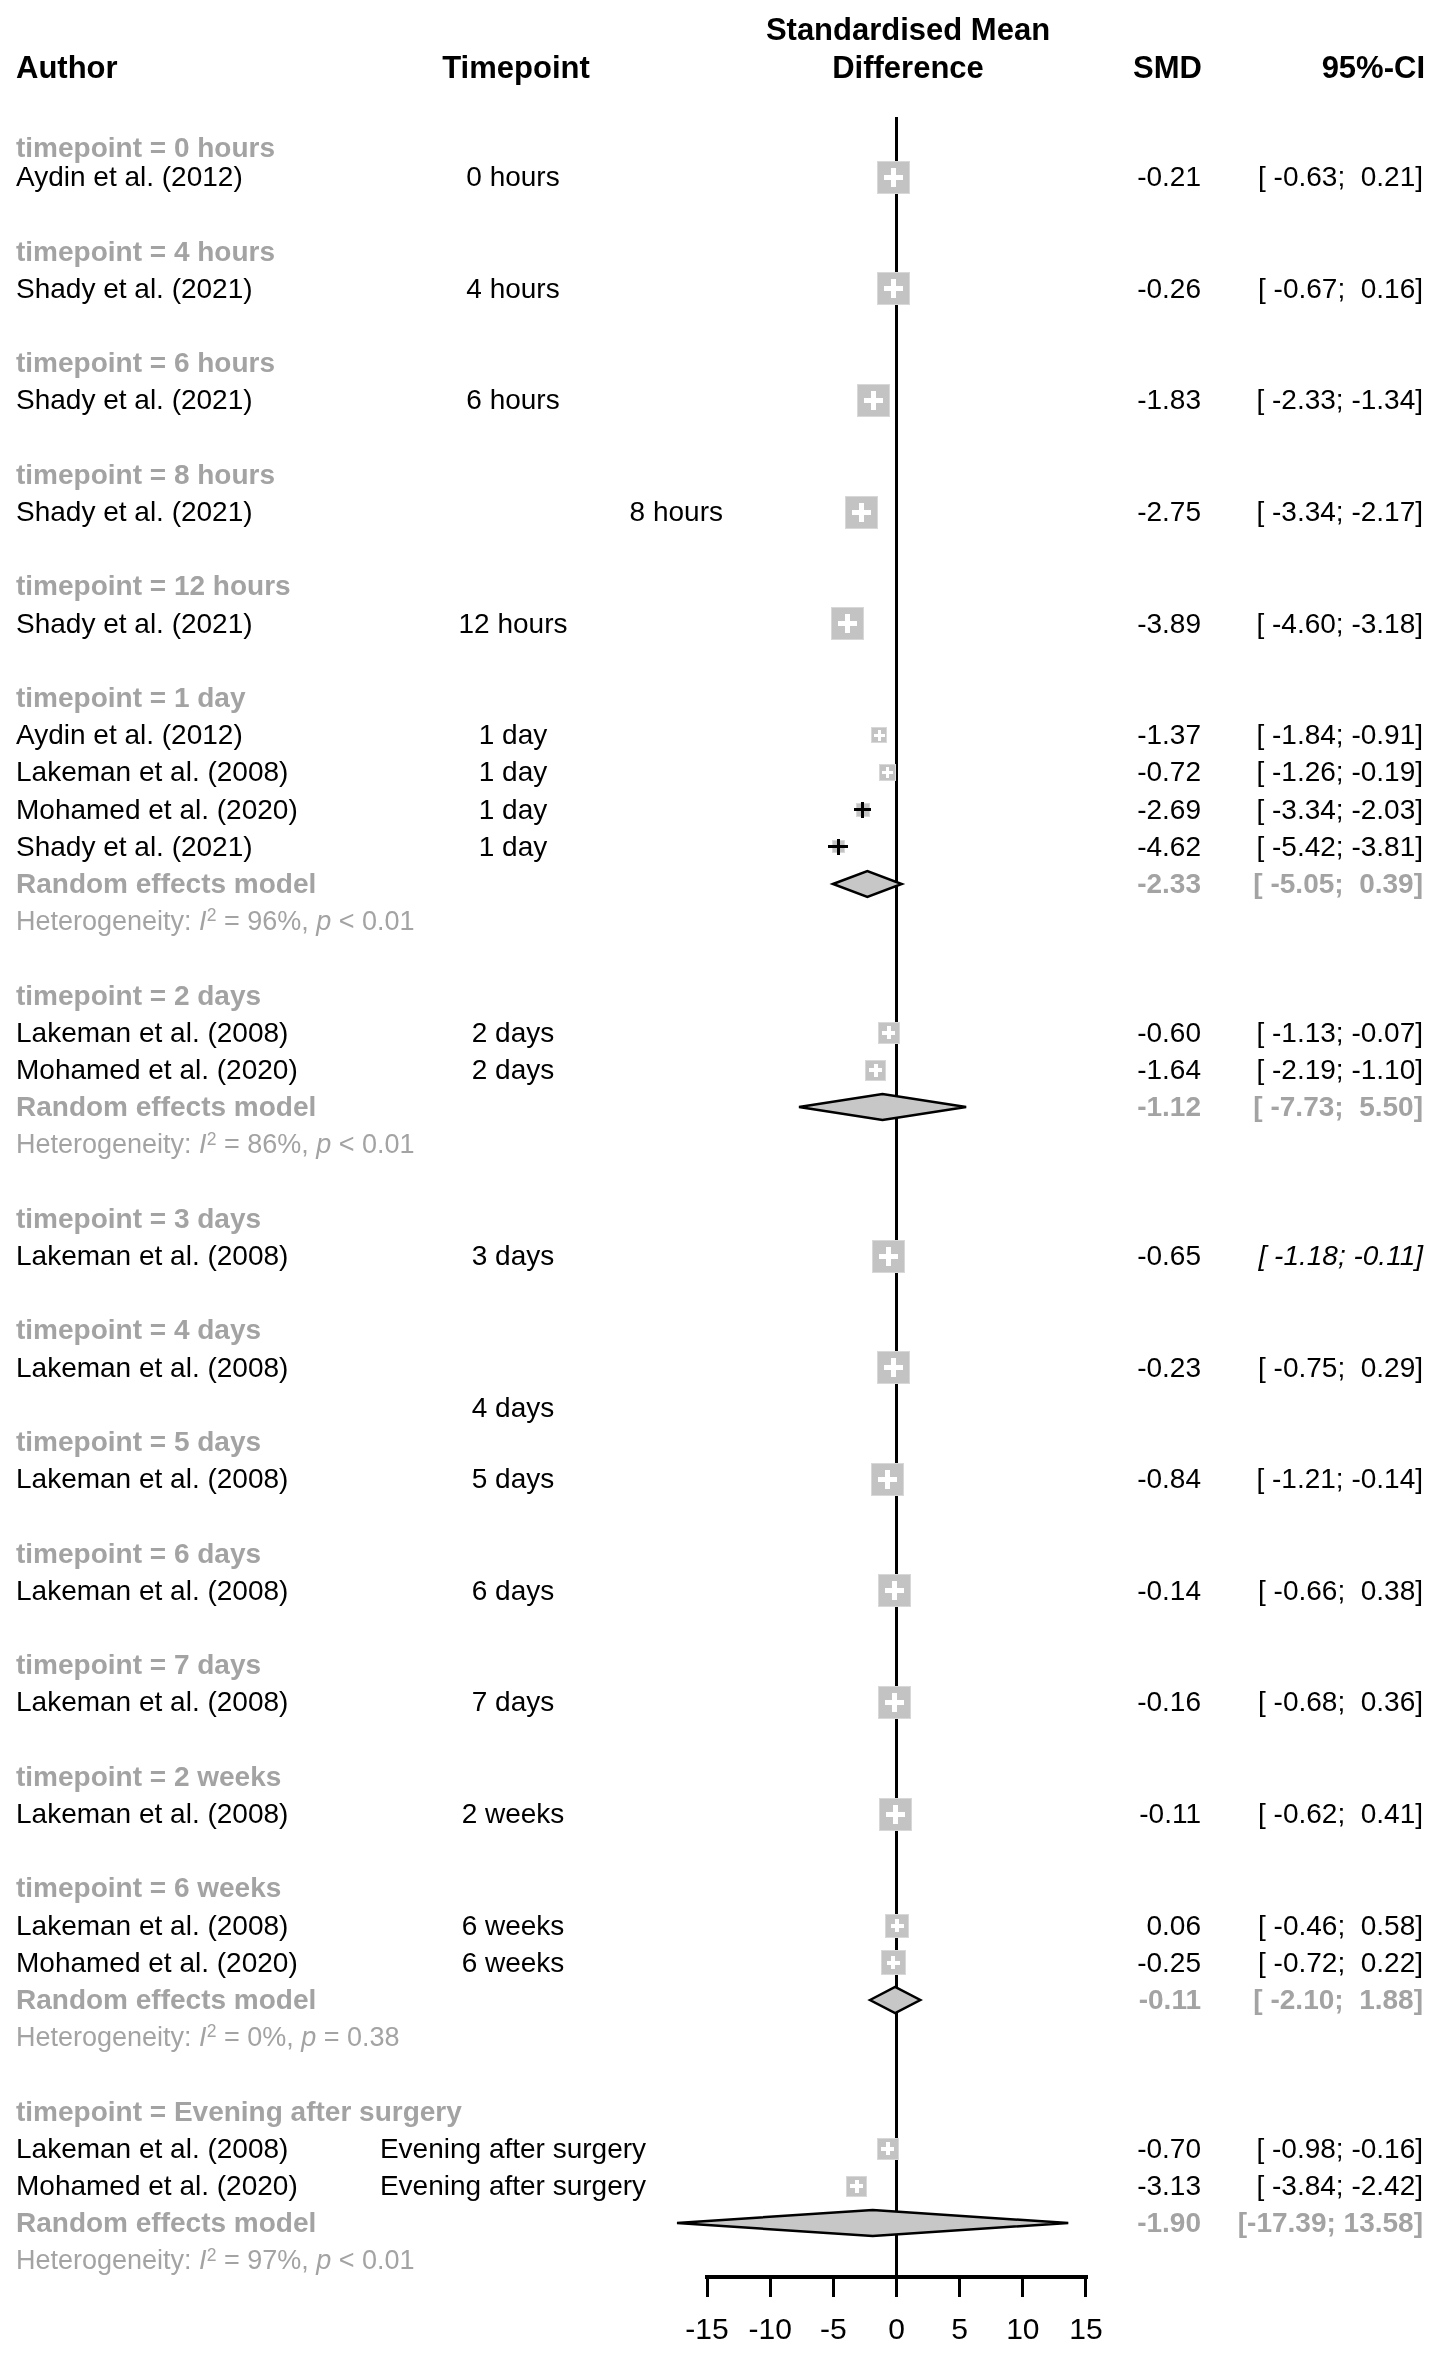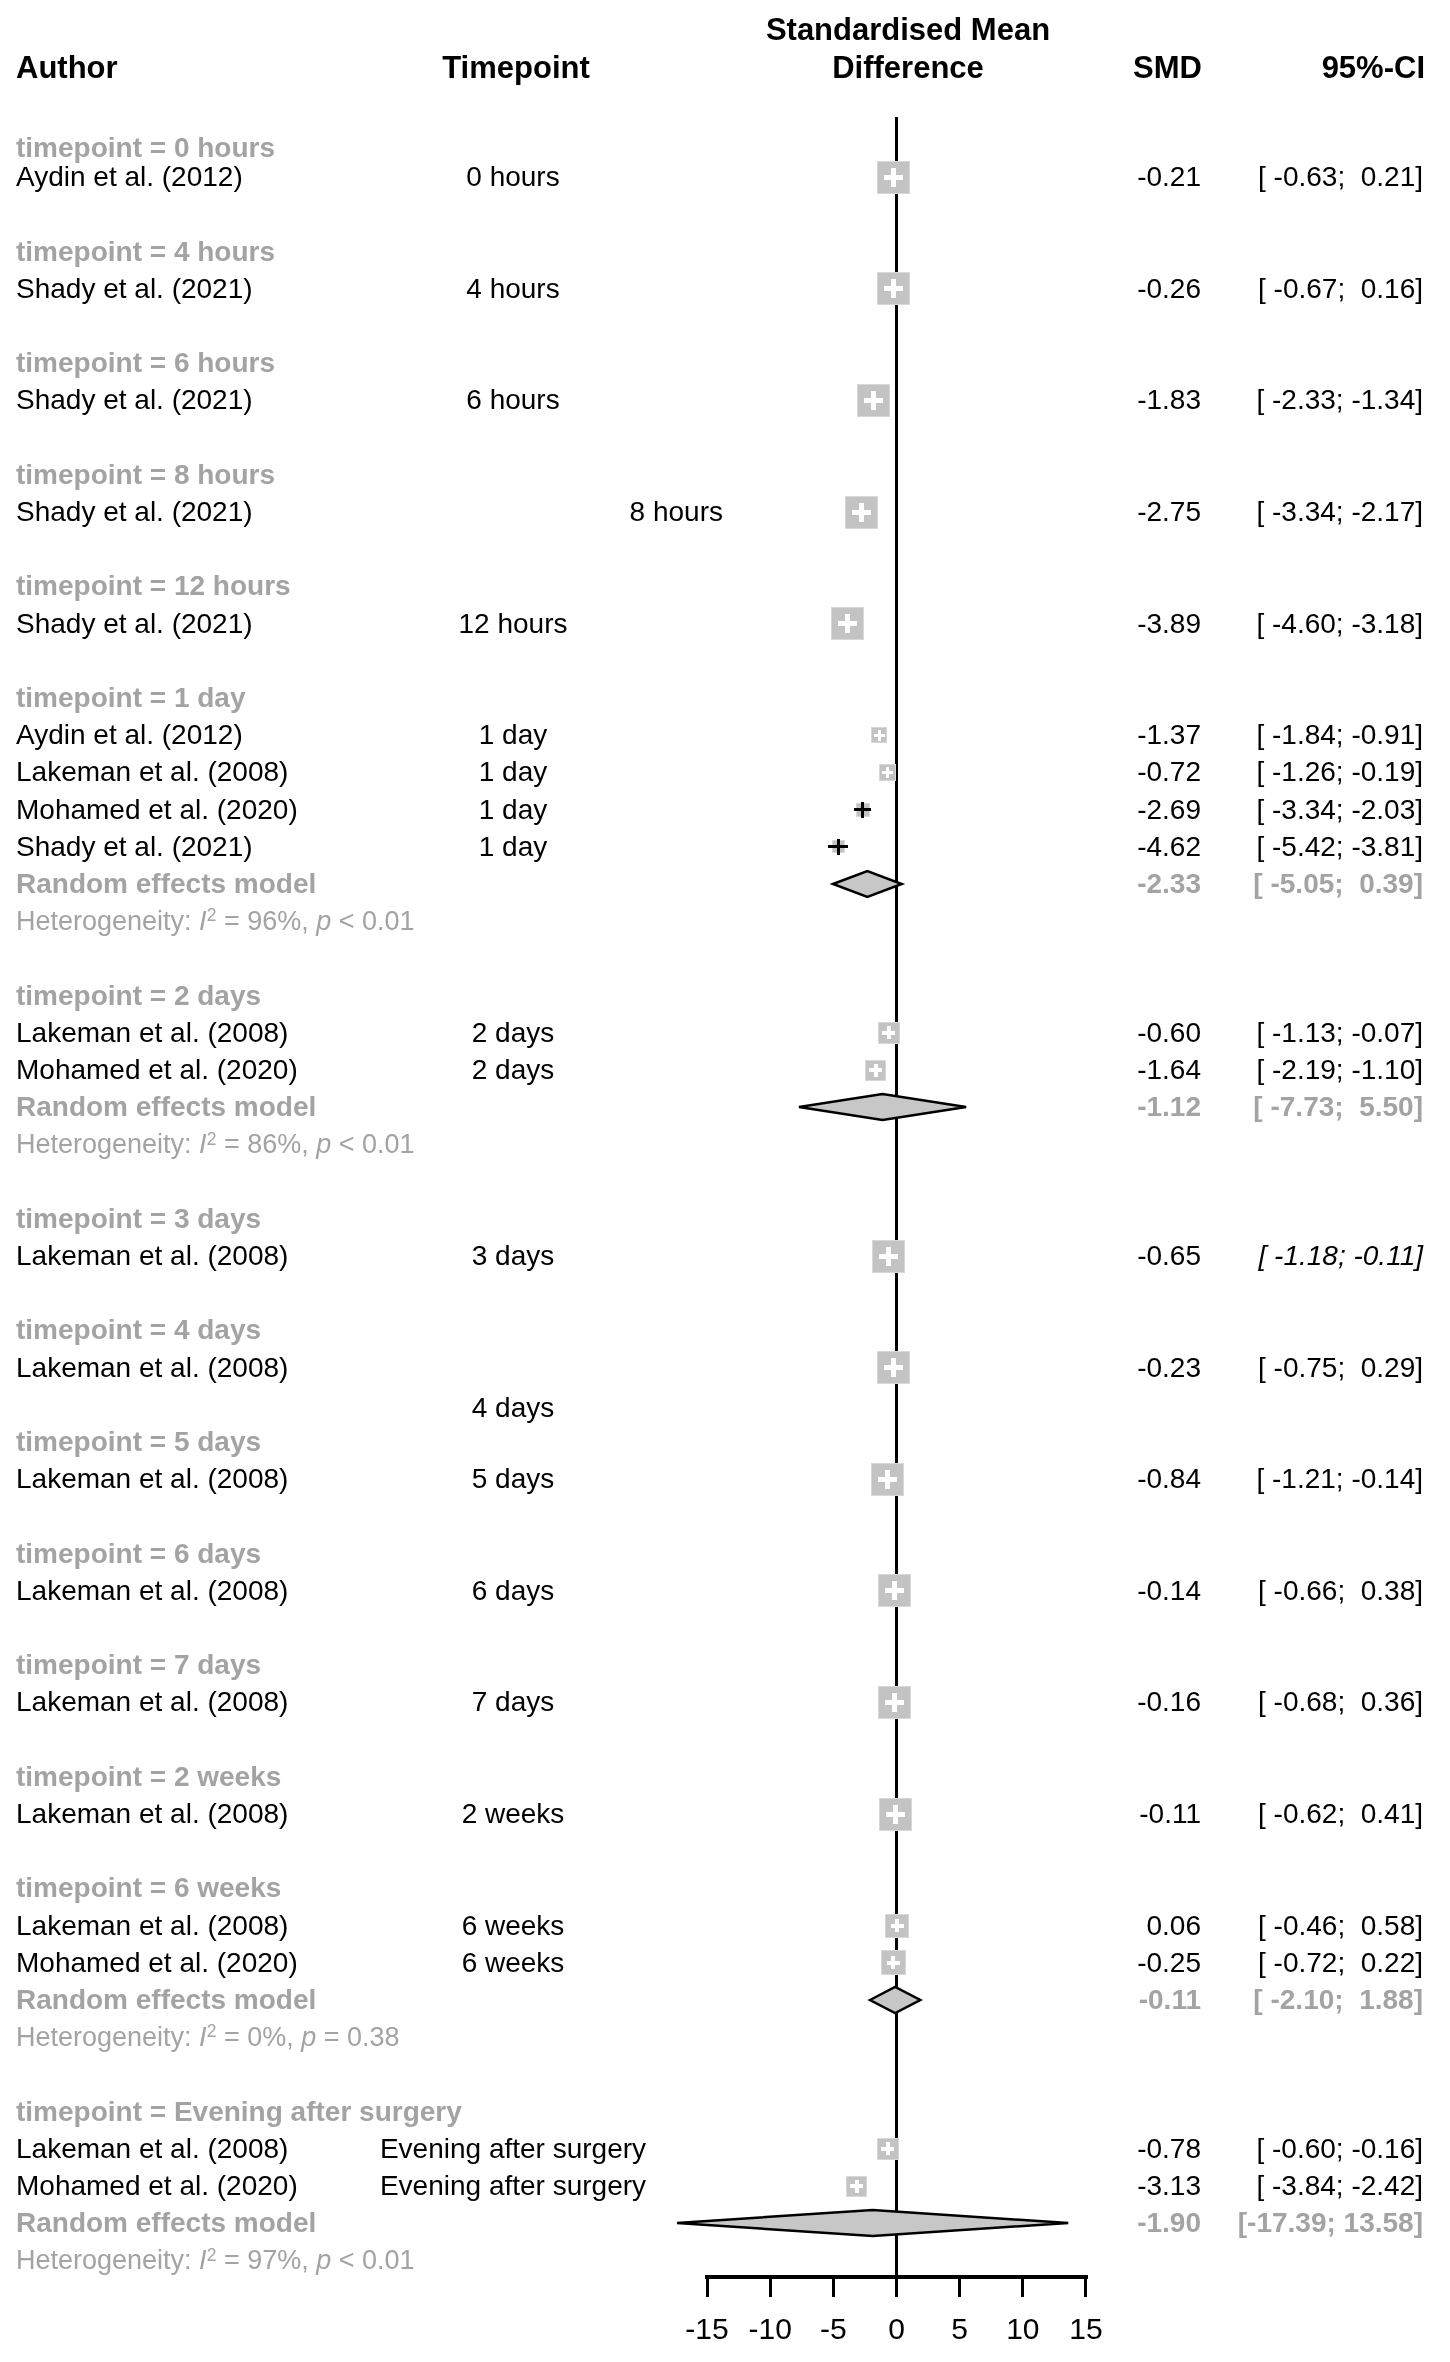--- a/index.html
+++ b/index.html
@@ -222,22 +222,22 @@
       <div class="abs pooledtxt" style="left:16px;top:1985.0000000000016px;">Random effects model</div>
       <div class="abs pooledtxt right" style="left:1001px;top:1985.0000000000016px;width:200px;">-0.11</div>
       <div class="abs pooledtxt right" style="left:1163px;top:1985.0000000000016px;width:260px;">[ -2.10;  1.88]</div>
       <svg style="left:865.97007px;top:1983.0000000000016px;" width="58.28053399999999" height="34">
         <polygon points="4,17 29.140266999999994,4 54.28053399999999,17 29.140266999999994,30" fill="#c7c7c7" stroke="#000" stroke-width="2.5"></polygon>
       </svg>
       <div class="het" style="position:absolute;left:16px;top:2023.2000000000016px;white-space:pre;"><span style="white-space: pre;">Heterogeneity: </span><i>I</i><span class="sup" style="white-space: pre;">2</span><span style="white-space: pre;"> = 0%, </span><i>p</i><span style="white-space: pre;"> = 0.38</span></div>
       <div class="abs grouplab" style="left:16px;top:2096.6000000000013px;">timepoint = Evening after surgery</div>
       <div class="abs rowtxt" style="left:16px;top:2133.800000000001px;">Lakeman et al. (2008)</div>
       <div class="abs rowtxt center" style="left:303px;top:2133.800000000001px;width:420px;">Evening after surgery</div>
-      <div class="abs rowtxt right" style="left:1001px;top:2133.800000000001px;width:200px;">-0.78</div>
-      <div class="abs rowtxt right" style="left:1163px;top:2133.800000000001px;width:260px;">[ -0.60; -0.16]</div>
+      <div class="abs rowtxt right" style="left:1001px;top:2133.800000000001px;width:200px;">-0.70</div>
+      <div class="abs rowtxt right" style="left:1163px;top:2133.800000000001px;width:260px;">[ -0.98; -0.16]</div>
       <div class="ci-line" style="left:880.961041px;top:2147.300000000001px;width:13.517630999999938px;"></div>
       <div class="square" style="left:876.65669px;top:2137.800000000001px;width:22px;height:22px;"></div>
       <div class="bar" style="left:885.65669px;top:2142.300000000001px;width:4px;height:13px;background:#fff;"></div>
       <div class="bar" style="left:881.15669px;top:2146.800000000001px;width:13px;height:4px;background:#fff;"></div>
       <div class="abs rowtxt" style="left:16px;top:2171.000000000001px;">Mohamed et al. (2020)</div>
       <div class="abs rowtxt center" style="left:303px;top:2171.000000000001px;width:420px;">Evening after surgery</div>
       <div class="abs rowtxt right" style="left:1001px;top:2171.000000000001px;width:200px;">-3.13</div>
       <div class="abs rowtxt right" style="left:1163px;top:2171.000000000001px;width:260px;">[ -3.84; -2.42]</div>
       <div class="ci-line" style="left:847.988128px;top:2184.500000000001px;width:17.93928600000004px;"></div>
       <div class="square" style="left:846.457771px;top:2175.500000000001px;width:21px;height:21px;"></div>

